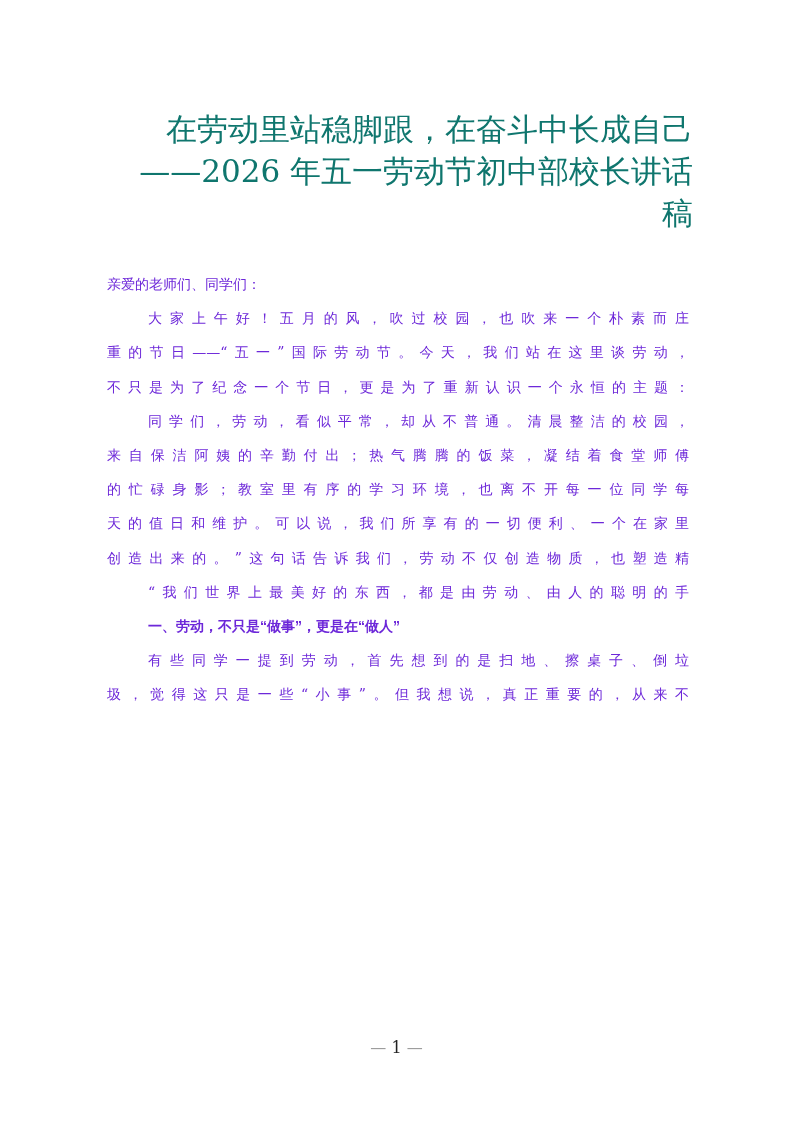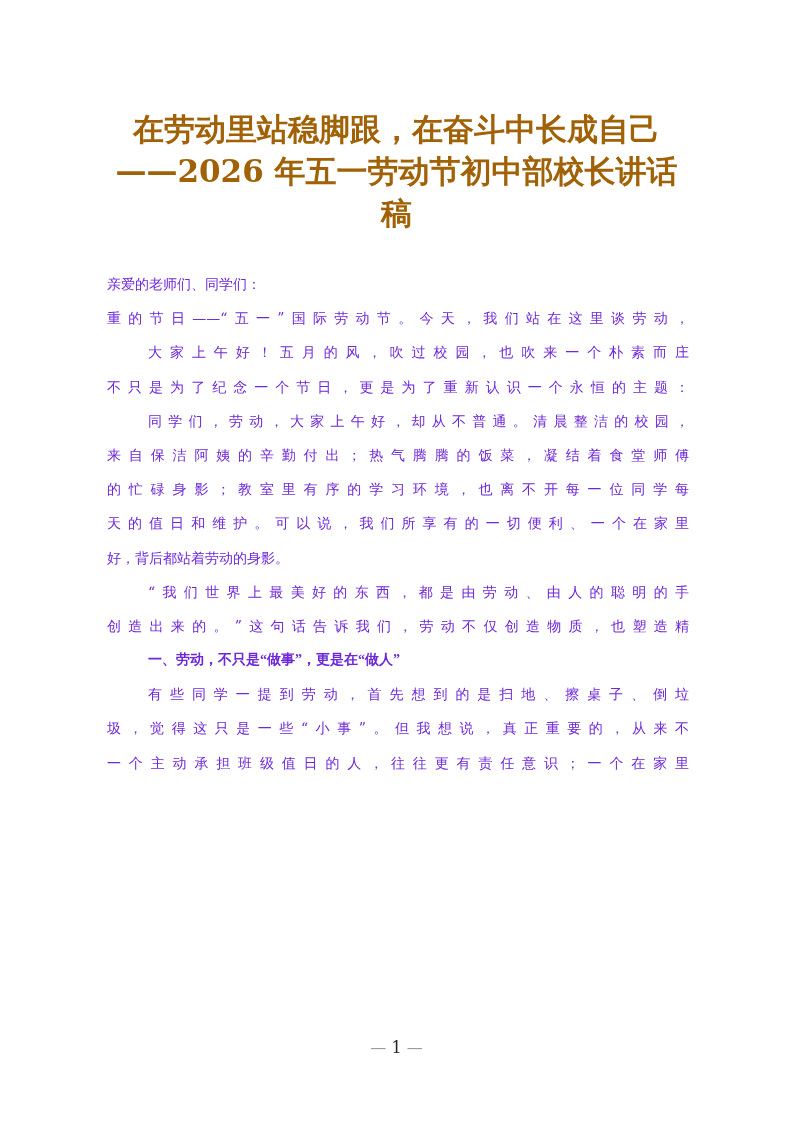--- a/index.html
+++ b/index.html
@@ -1,63 +1,61 @@
 <!DOCTYPE html>
 <html><head>
 <meta charset="utf-8">
 <style>
   html, body { margin: 0; padding: 0; background: #ffffff; }
   body { width: 793px; height: 1122px; position: relative; overflow: hidden; }
   .page { position: absolute; left: 0; top: 0; width: 793px; height: 1122px; background: #fff; }
   .title {
     position: absolute; left: 100px; width: 593px; top: 108px;
-    text-align: center; font-family: "DejaVu Serif", serif; font-weight: bold;
-    font-size: 31px; line-height: 42px; color: #a16207; letter-spacing: 0px;
+    text-align: right; font-family: "DejaVu Serif", serif; font-weight: normal;
+    font-size: 31px; line-height: 42px; color: #0f766e; letter-spacing: 0px;
   }
   .title div { white-space: nowrap; }
   .body {
     position: absolute; left: 107px; top: 267px; width: 582px;
     font-family: "DejaVu Serif", serif; font-size: 14px; line-height: 34.2px; color: #6d28d9;
   }
   .line { white-space: nowrap; height: 34.2px; text-align: justify; text-align-last: justify; letter-spacing: 0; }
   .line.last { text-align-last: left; }
   .line.indent { padding-left: 41px; }
-  .line.heading { font-family: Liberation Serif, serif; font-weight: bold; text-align-last: left; }
+  .line.heading { font-family: Liberation Sans, sans-serif; font-weight: bold; text-align-last: left; }
   .footer {
     position: absolute; left: 0; width: 793px; top: 1038px; text-align: center;
     font-family: "DejaVu Serif", serif; font-size: 16px; color: #222;
   }
   .footer .dash { color: #999; }
 </style>
 </head>
 <body>
 
 <div class="page">
   <div class="title">
     <div>在劳动里站稳脚跟，在奋斗中长成自己</div>
     <div>——2026 年五一劳动节初中部校长讲话</div>
     <div>稿</div>
   </div>
 
   <div class="body" id="body">
       <div class="line last">亲爱的老师们、同学们：</div>
+      <div class="line indent">大家上午好！五月的风，吹过校园，也吹来一个朴素而庄</div>
       <div class="line">重的节日——“五一”国际劳动节。今天，我们站在这里谈劳动，</div>
-      <div class="line indent">大家上午好！五月的风，吹过校园，也吹来一个朴素而庄</div>
       <div class="line">不只是为了纪念一个节日，更是为了重新认识一个永恒的主题：</div>
-      <div class="line indent">同学们，劳动，大家上午好，却从不普通。清晨整洁的校园，</div>
+      <div class="line indent">同学们，劳动，看似平常，却从不普通。清晨整洁的校园，</div>
       <div class="line">来自保洁阿姨的辛勤付出；热气腾腾的饭菜，凝结着食堂师傅</div>
       <div class="line">的忙碌身影；教室里有序的学习环境，也离不开每一位同学每</div>
       <div class="line">天的值日和维护。可以说，我们所享有的一切便利、一个在家里</div>
-      <div class="line last">好，背后都站着劳动的身影。</div>
+      <div class="line">创造出来的。”这句话告诉我们，劳动不仅创造物质，也塑造精</div>
       <div class="line indent">“我们世界上最美好的东西，都是由劳动、由人的聪明的手</div>
-      <div class="line">创造出来的。”这句话告诉我们，劳动不仅创造物质，也塑造精</div>
       <div class="line indent last heading">一、劳动，不只是“做事”，更是在“做人”</div>
       <div class="line indent">有些同学一提到劳动，首先想到的是扫地、擦桌子、倒垃</div>
       <div class="line">圾，觉得这只是一些“小事”。但我想说，真正重要的，从来不</div>
-      <div class="line">一个主动承担班级值日的人，往往更有责任意识；一个在家里</div>
     </div>
 
   <div class="footer">
     <span class="dash">—</span>
     <span>1</span>
     <span class="dash">—</span>
   </div>
 </div>
 
 </body></html>

